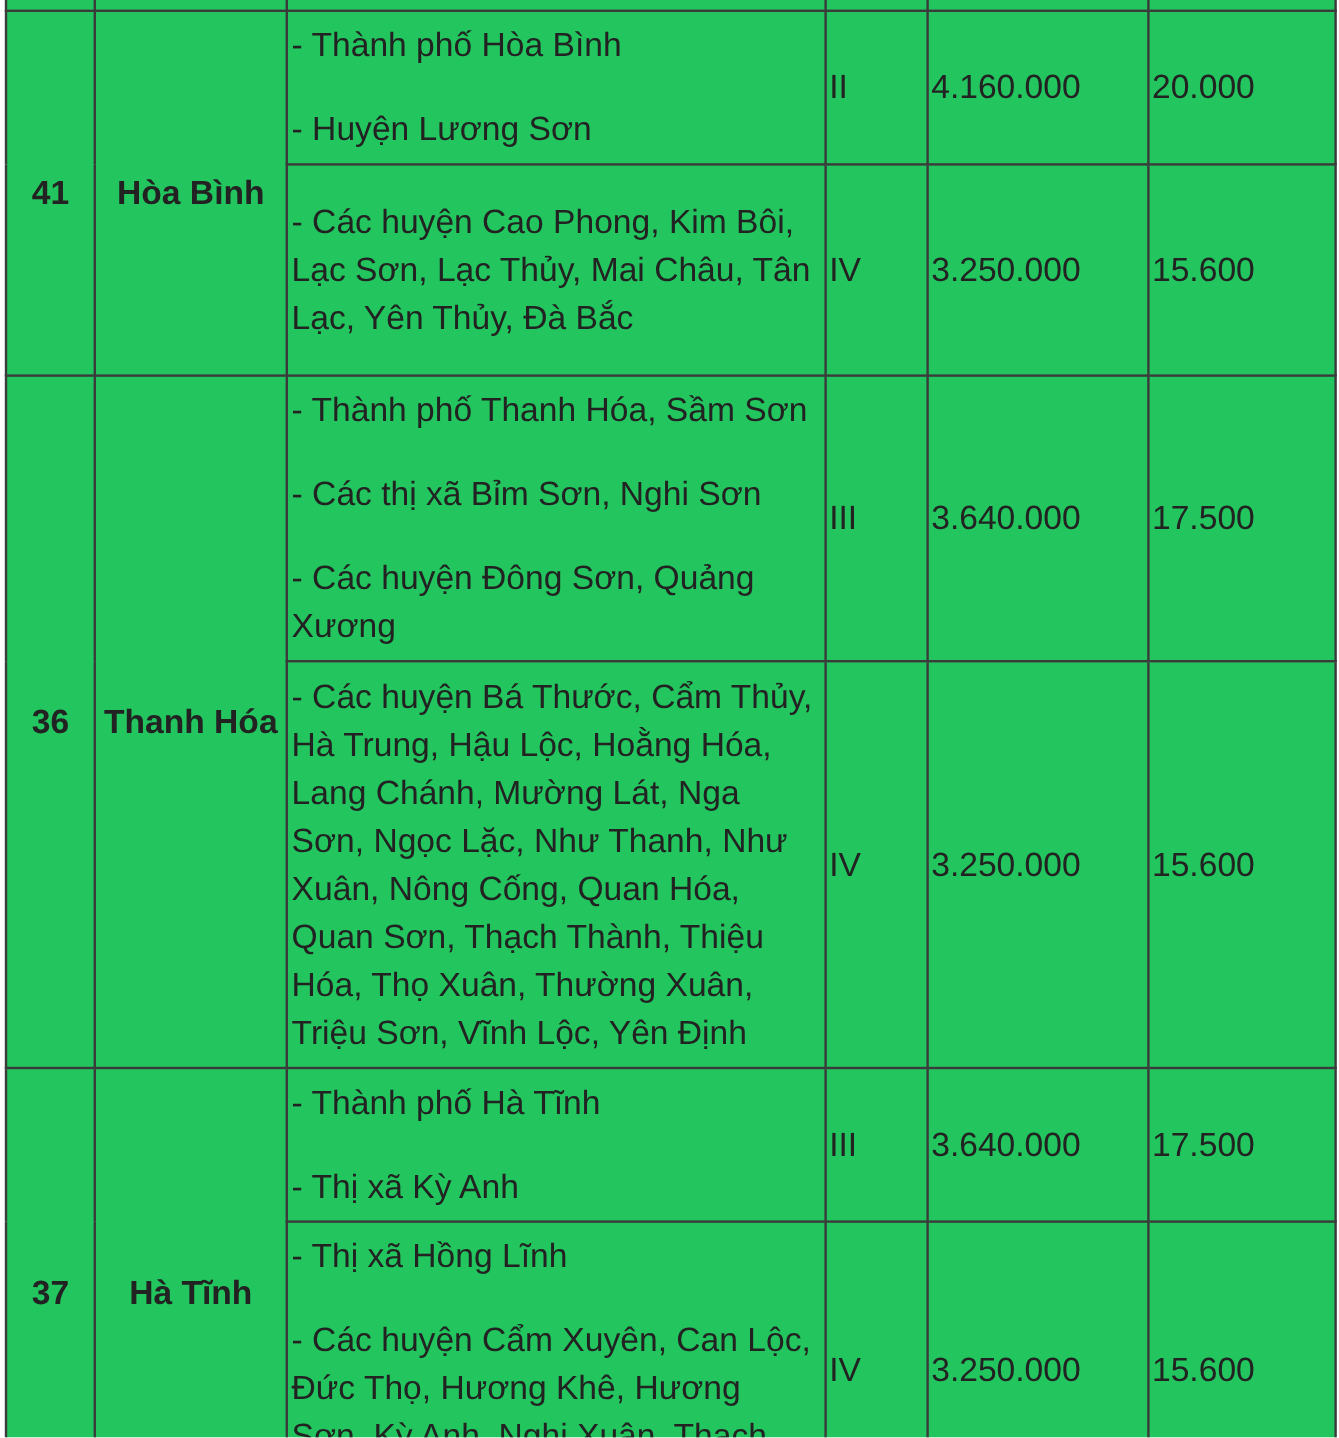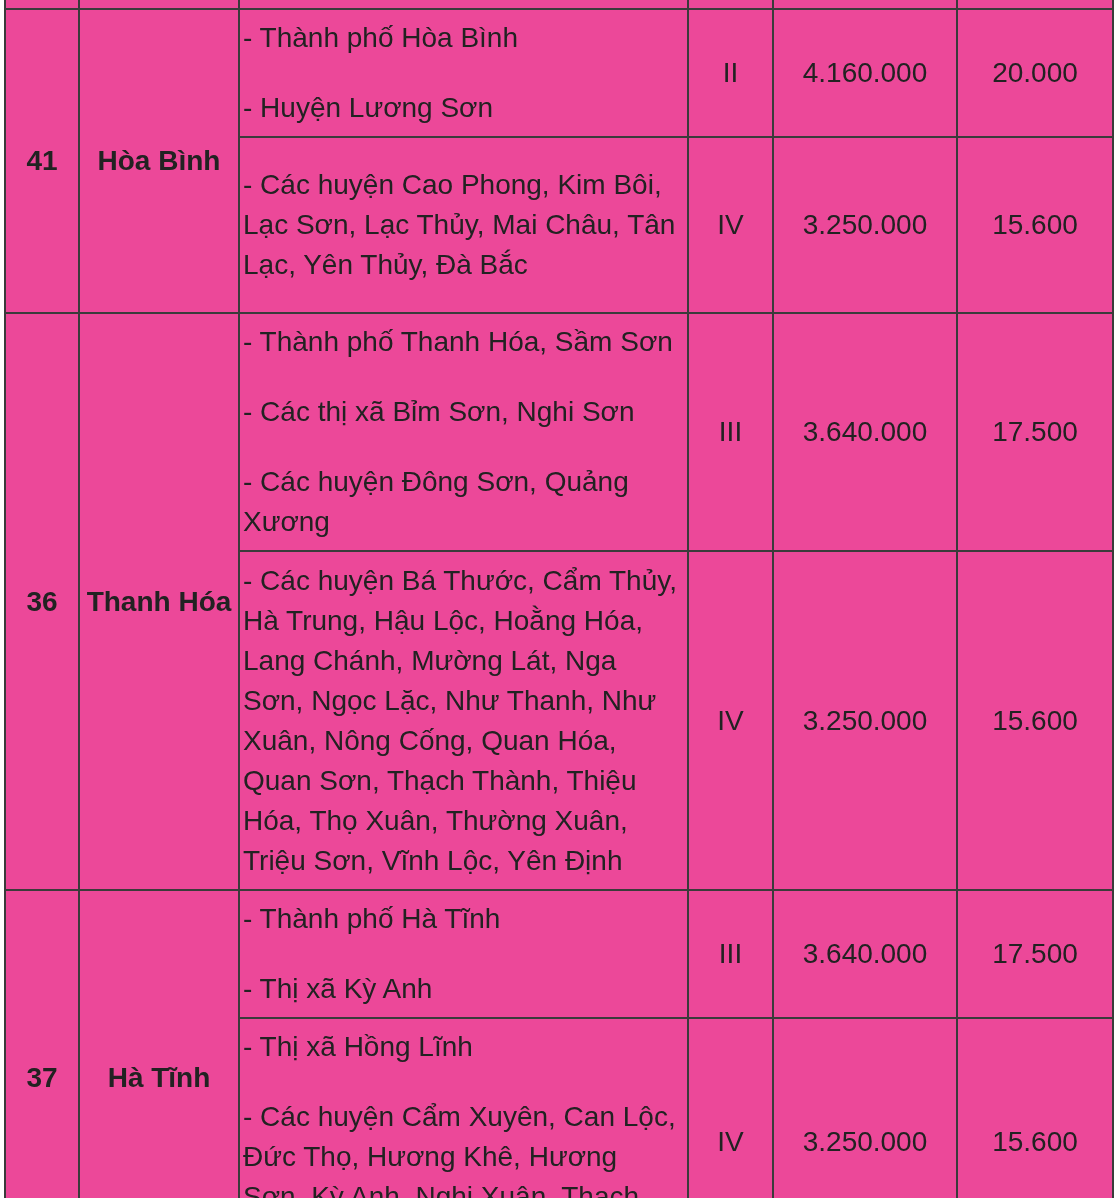--- a/index.html
+++ b/index.html
@@ -20,36 +20,36 @@
     border-collapse: collapse;
     table-layout: fixed;
     width: 1108px;
     margin-left: 4px;
     margin-top: -2px; 
   }
   .wage-table td {
     border: 2px solid #3b3b3b;
     vertical-align: middle;
     font-size: 28px;
-    background: #ec4899;
+    background: #22c55e;
   }
   td.c-stt, td.c-prov {
     text-align: center;
     font-weight: bold;
     padding: 2px;
   }
   td.c-areas {
     text-align: left;
     padding: 8px 6px 8px 3px;
     line-height: 40px;
   }
   td.c-areas p { margin: 0 0 30px 0; }
   td.c-areas p:last-child { margin-bottom: 0; }
   td.c-region, td.c-month, td.c-hour {
-    text-align: center;
+    text-align: left;
     padding: 2px;
   }
   tr.sliver-top  { height: 10px; }
   tr.r35a { height: 115px; }
   tr.r35b { height: 176px; }
   tr.r36a { height: 222px; }
   tr.r36b { height: 339px; }
   tr.r37a { height: 124px; }
   tr.r37b { height: 242px; } 
 </style>

